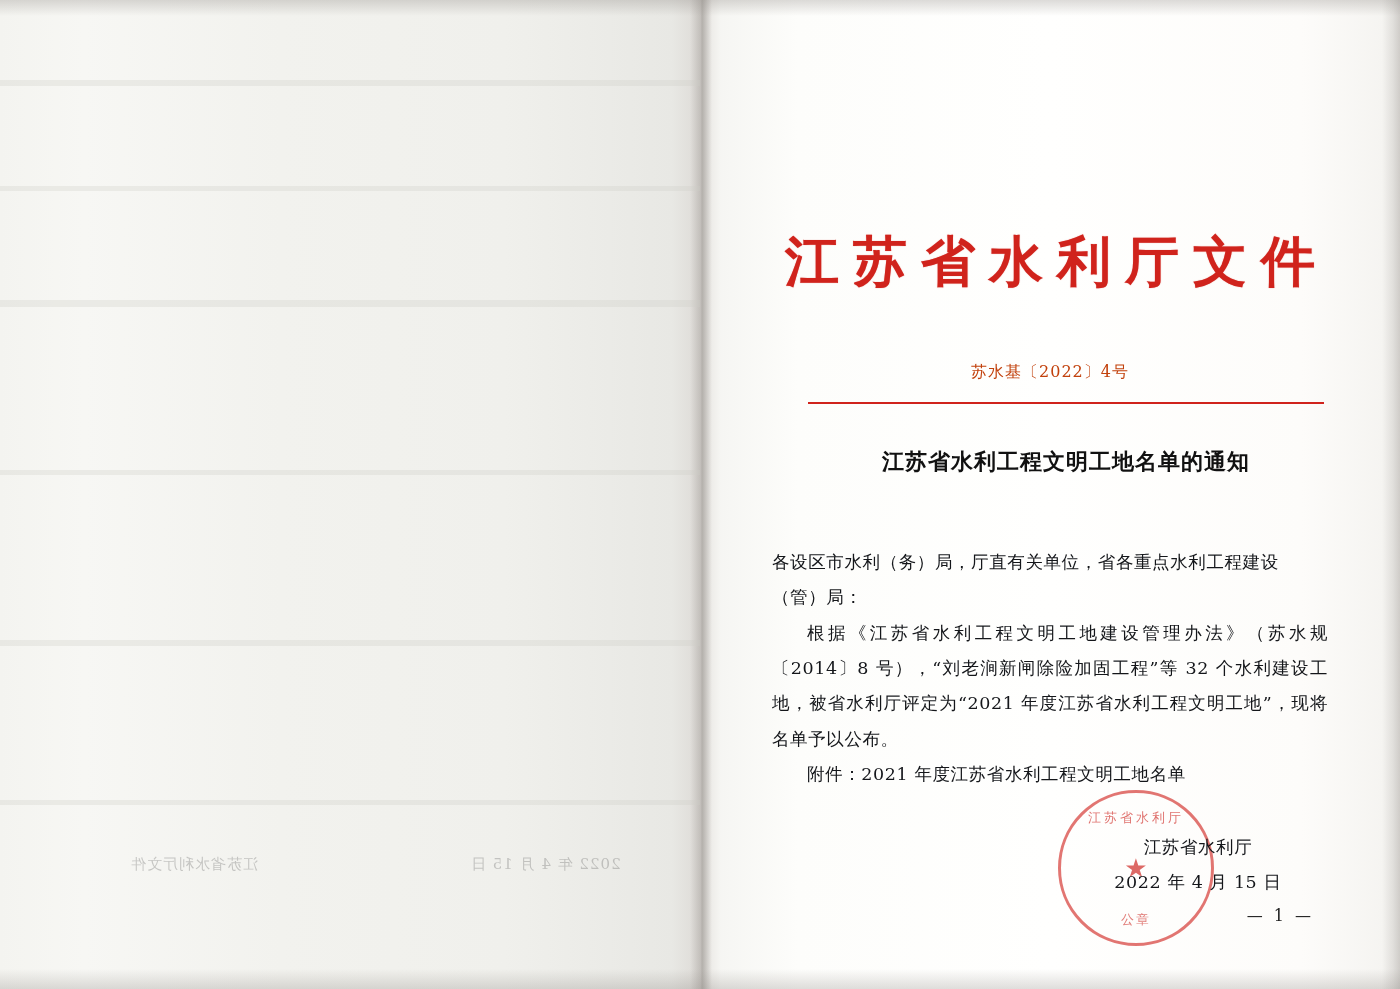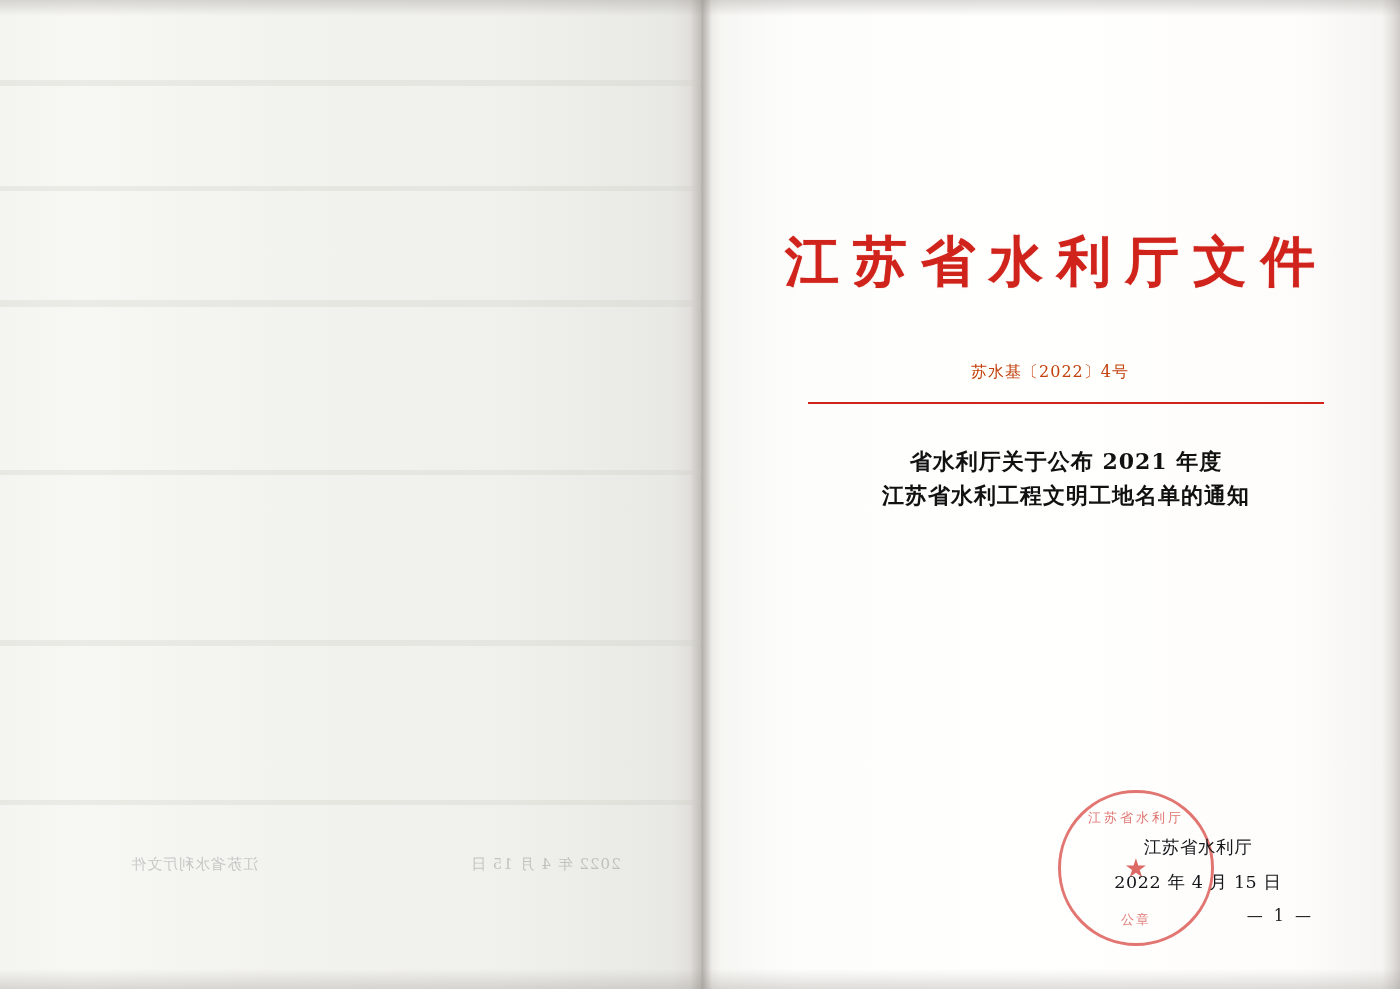--- a/index.html
+++ b/index.html
@@ -211,24 +211,29 @@
 
   <div class="doc">
 
     <div class="masthead">江苏省水利厅文件</div>
 
     <div class="doc-number">苏水基〔2022〕4号</div>
 
     <div class="red-rule"></div>
 
     <div class="title">
-      <div>省水利厅关于公布 2021 年度</div>
       <div>江苏省水利工程文明工地名单的通知</div>
     </div>
 
+    <div class="body-text">
+      <p>各设区市水利（务）局，厅直有关单位，省各重点水利工程建设</p>
+      <p>（管）局：</p>
+      <p class="indent2">根据《江苏省水利工程文明工地建设管理办法》（苏水规〔2014〕8 号），“刘老涧新闸除险加固工程”等 32 个水利建设工地，被省水利厅评定为“2021 年度江苏省水利工程文明工地”，现将名单予以公布。</p>
+      <p class="indent2">附件：2021 年度江苏省水利工程文明工地名单</p>
+    </div>
 
     <div class="seal">
       <div class="seal-text-top">江苏省水利厅</div>
       <div class="seal-star">★</div>
       <div class="seal-text-bottom">公章</div>
     </div>
 
     <div class="signature">
       <div>江苏省水利厅</div>
       <div>2022 年 4 月 15 日</div>

